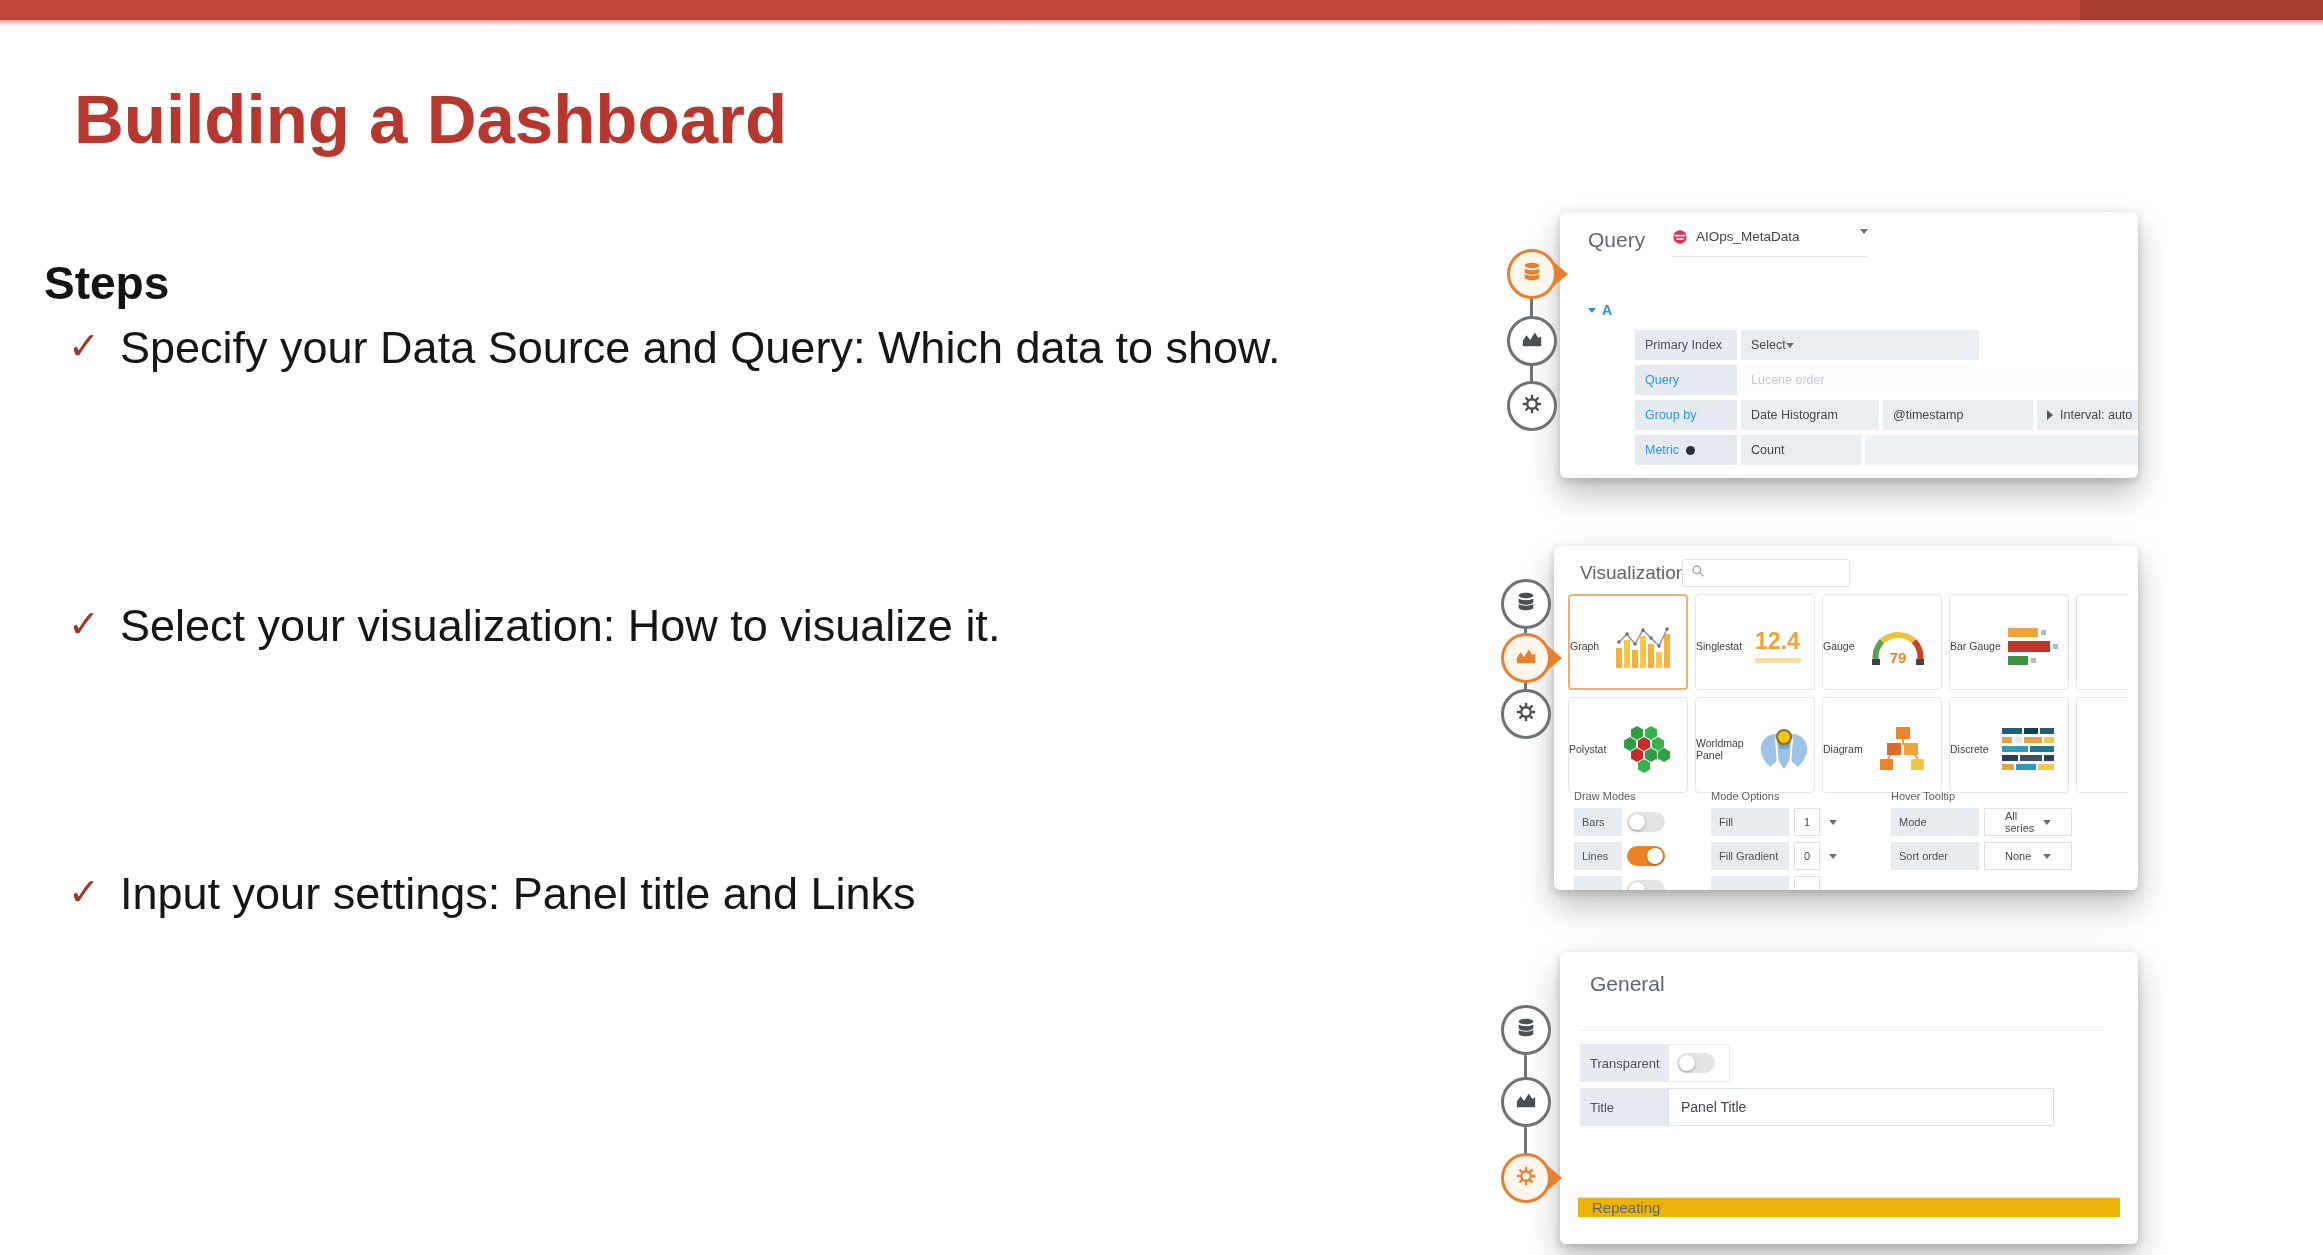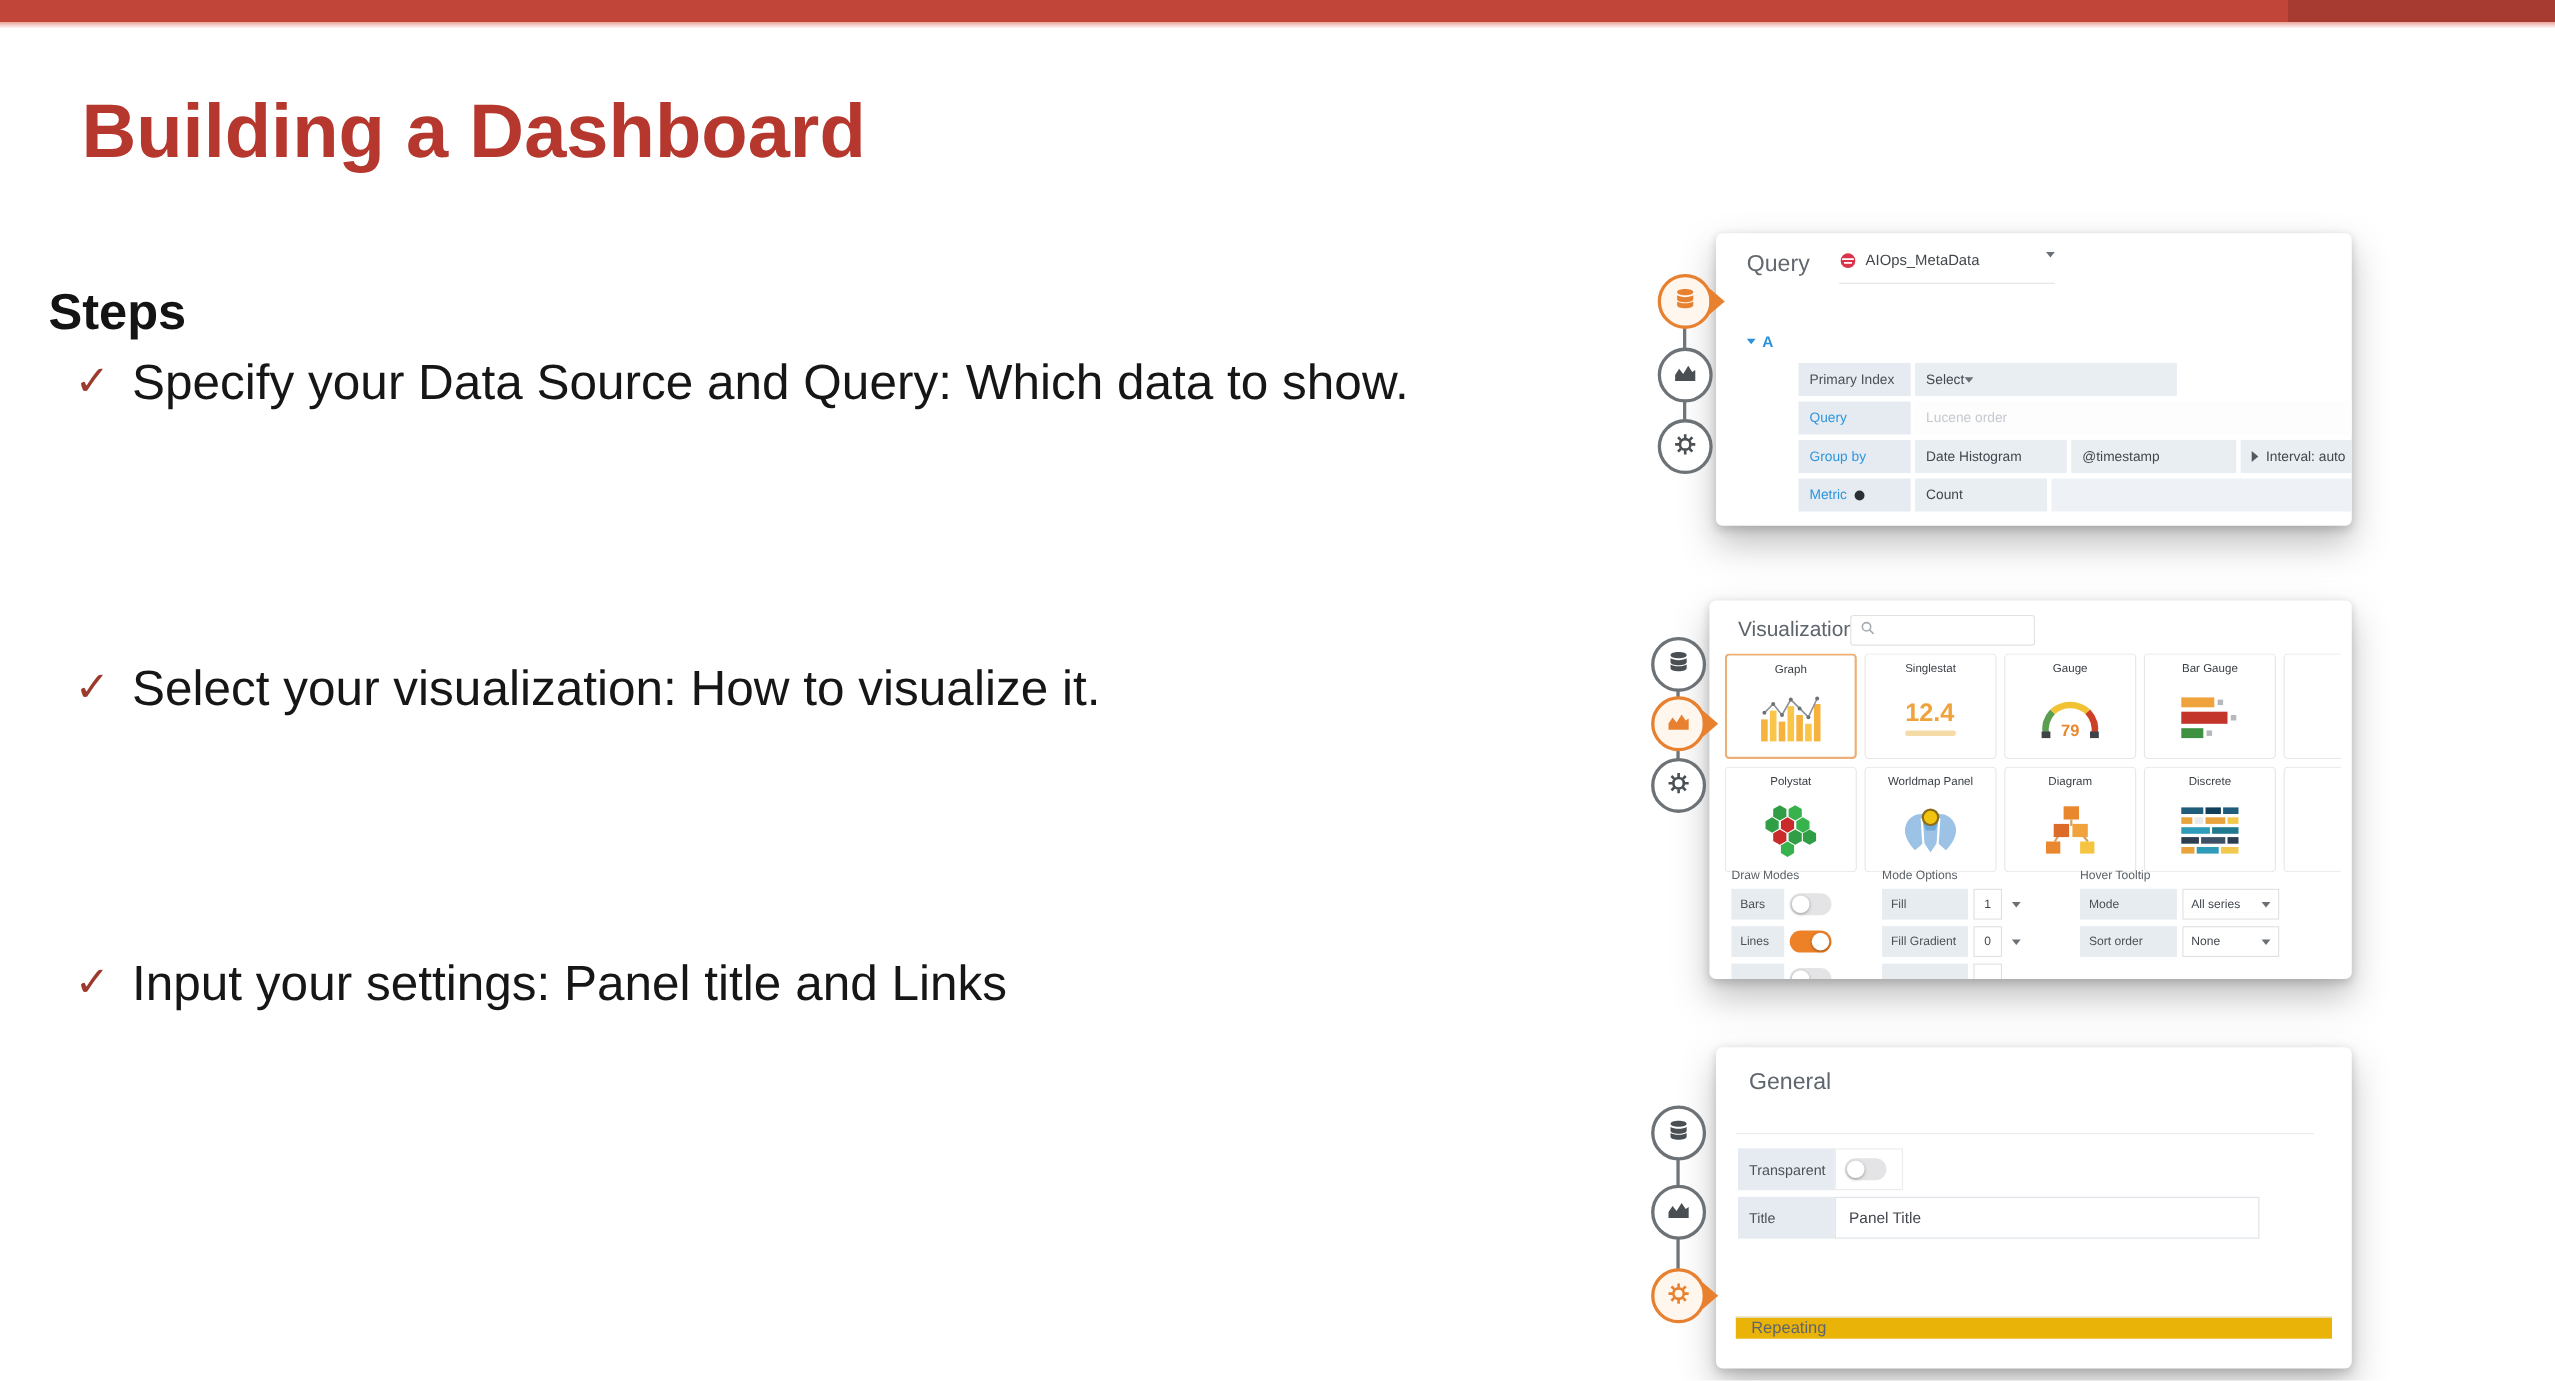--- a/index.html
+++ b/index.html
@@ -71,39 +71,39 @@
   .q-placeholder{color:#c4cad0;}
   .q-select{}
 
   
   .v-header{position:absolute;left:26px;top:16px;font-size:19px;color:#5d646b;}
   .v-search{position:absolute;left:128px;top:13px;width:158px;height:26px;border:1px solid #e2e2e2;
             border-radius:3px;display:flex;align-items:center;padding-left:8px;background:#fff;}
   .v-grid-row{position:absolute;left:14px;display:flex;gap:7px;width:560px;overflow:hidden;}
   .v-grid-row1{top:48px;} .v-grid-row2{top:151px;}
   .v-card{width:120px;height:96px;border:1px solid #e6e6e6;border-radius:4px;background:#fff;
-          display:flex;flex-direction:column;align-items:center;padding-top:7px;flex-shrink:0;
+          display:flex;flex-direction:row;align-items:center;padding-top:7px;flex-shrink:0;
           box-sizing:border-box;}
   .v-card.selected{border:2px solid #ecaf77;}
   .v-label{font-size:10.5px;color:#3c4148;}
   .v-iconbox{flex:1;display:flex;align-items:center;justify-content:center;width:100%;}
   .ss-num{font-size:23px;font-weight:bold;color:#f0a23c;text-align:center;}
   .ss-bar{width:46px;height:5px;background:#f5dca6;border-radius:2px;margin:3px auto 0;}
   .v-controls{position:absolute;left:20px;top:244px;width:552px;height:110px;}
   .v-col{position:absolute;top:0;}
   .v-col1{left:0;} .v-col2{left:137px;} .v-col3{left:317px;}
   .v-col-title{font-size:11px;color:#5a6066;height:12px;margin-bottom:6px;}
   .v-ctl-row{display:flex;gap:5px;margin-bottom:6px;height:28px;font-size:11px;align-items:center;}
   .v-ctl-label{background:#e7ecf1;color:#4a5157;height:28px;display:flex;align-items:center;
                padding-left:8px;box-sizing:border-box;flex-shrink:0;}
   .w48{width:48px;} .w78{width:78px;} .w88{width:88px;}
   .v-valbox{height:28px;border:1px solid #e0e0e0;background:#fff;display:flex;align-items:center;
             justify-content:center;color:#43484f;box-sizing:border-box;}
   .v-valbox.num{width:26px;}
-  .v-valbox.wide{width:88px;justify-content:space-between;padding:0 7px;}
+  .v-valbox.wide{width:88px;justify-content:space-between;padding:0 20px;}
   .v-caretbox{width:16px;height:28px;display:flex;align-items:center;justify-content:center;}
 
   
   .g-header{position:absolute;left:30px;top:20px;font-size:21px;color:#5f666e;}
   .g-divider{position:absolute;left:18px;top:78px;width:526px;height:1px;background:#ededed;}
   .g-table{position:absolute;left:20px;top:92px;}
   .g-row{display:flex;margin-bottom:6px;}
   .g-label{width:88px;height:38px;background:#e5ebf1;color:#4a5157;font-size:13px;
            display:flex;align-items:center;padding-left:10px;box-sizing:border-box;flex-shrink:0;}
   .g-input{width:386px;height:38px;border:1px solid #dde2e7;background:#fff;display:flex;

